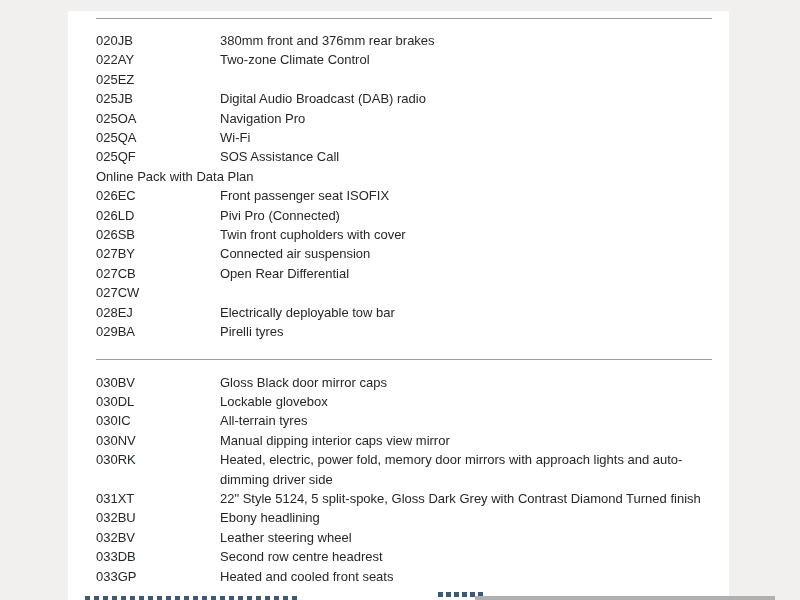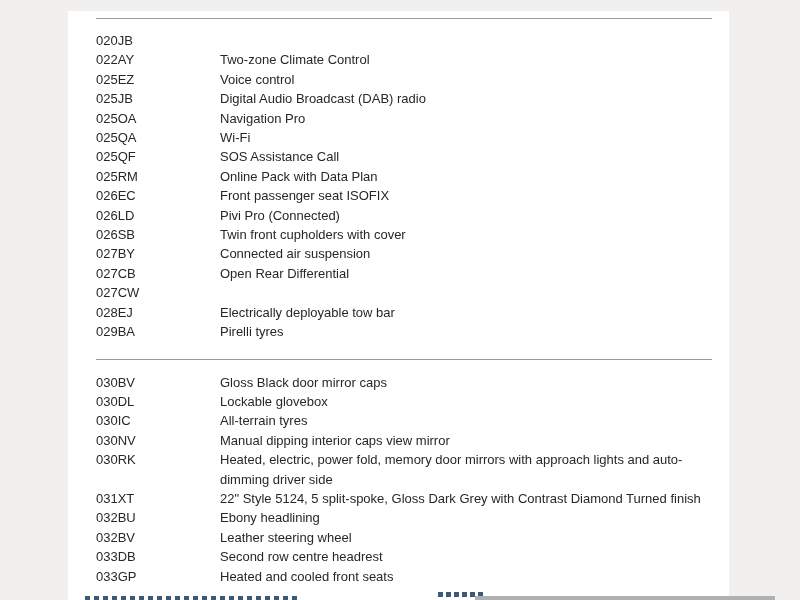--- a/index.html
+++ b/index.html
@@ -82,47 +82,46 @@
 </style>
 </head>
 <body>
 
 <div class="card">
   <div class="content">
       <div class="divider first"></div>
       <div class="section">
         <div class="row">
           <div class="code">020JB</div>
+          <div class="desc">380mm front and 376mm rear brakes</div>
         </div>
         <div class="row">
           <div class="code">022AY</div>
           <div class="desc">Two-zone Climate Control</div>
         </div>
         <div class="row">
           <div class="code">025EZ</div>
-          <div class="desc">Voice control</div>
         </div>
         <div class="row">
           <div class="code">025JB</div>
           <div class="desc">Digital Audio Broadcast (DAB) radio</div>
         </div>
         <div class="row">
           <div class="code">025OA</div>
           <div class="desc">Navigation Pro</div>
         </div>
         <div class="row">
           <div class="code">025QA</div>
           <div class="desc">Wi-Fi</div>
         </div>
         <div class="row">
           <div class="code">025QF</div>
           <div class="desc">SOS Assistance Call</div>
         </div>
         <div class="row">
-          <div class="code">025RM</div>
           <div class="desc">Online Pack with Data Plan</div>
         </div>
         <div class="row">
           <div class="code">026EC</div>
           <div class="desc">Front passenger seat ISOFIX</div>
         </div>
         <div class="row">
           <div class="code">026LD</div>
           <div class="desc">Pivi Pro (Connected)</div>
         </div>

